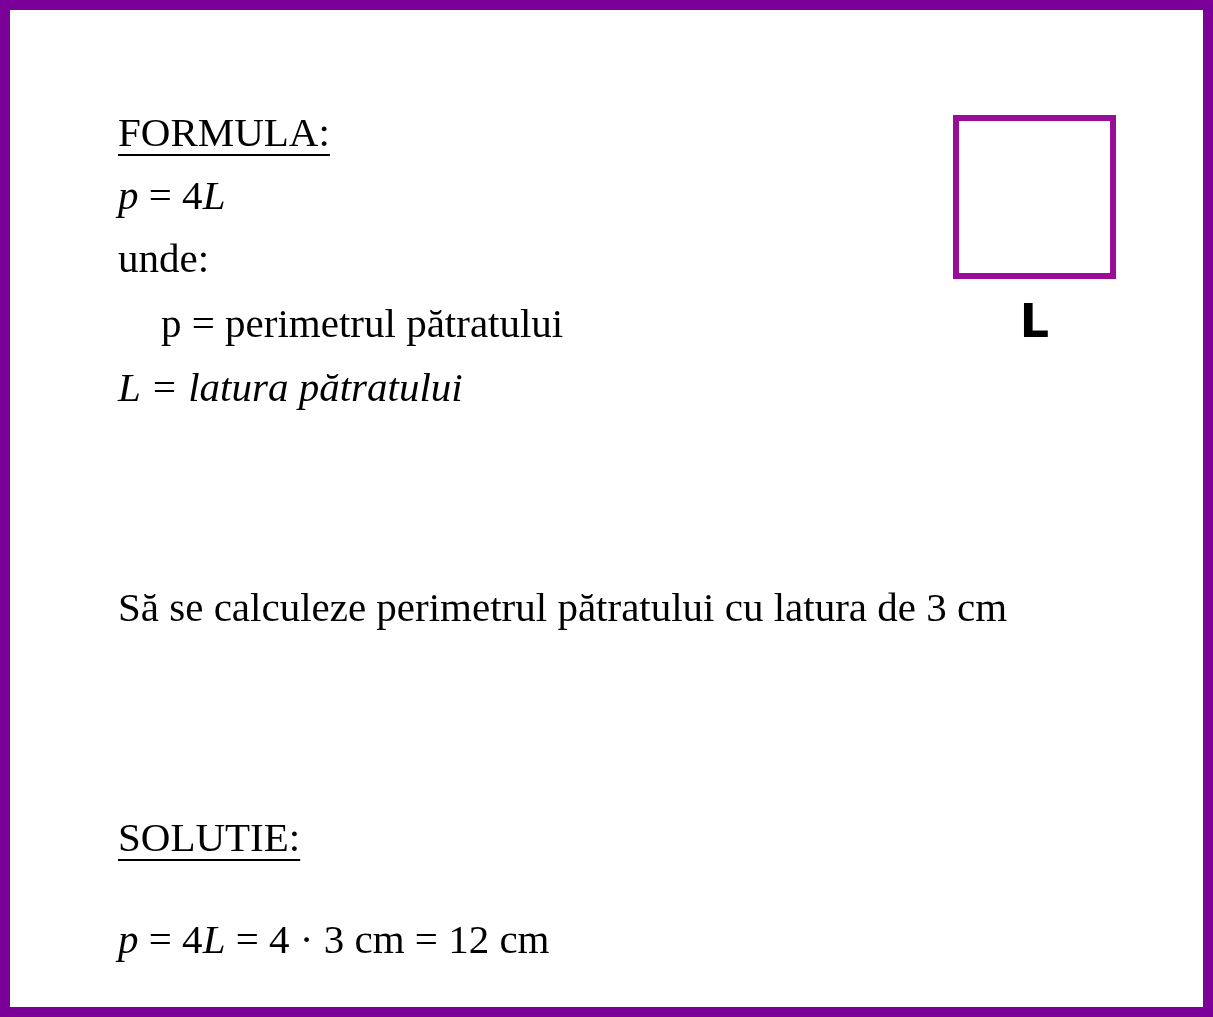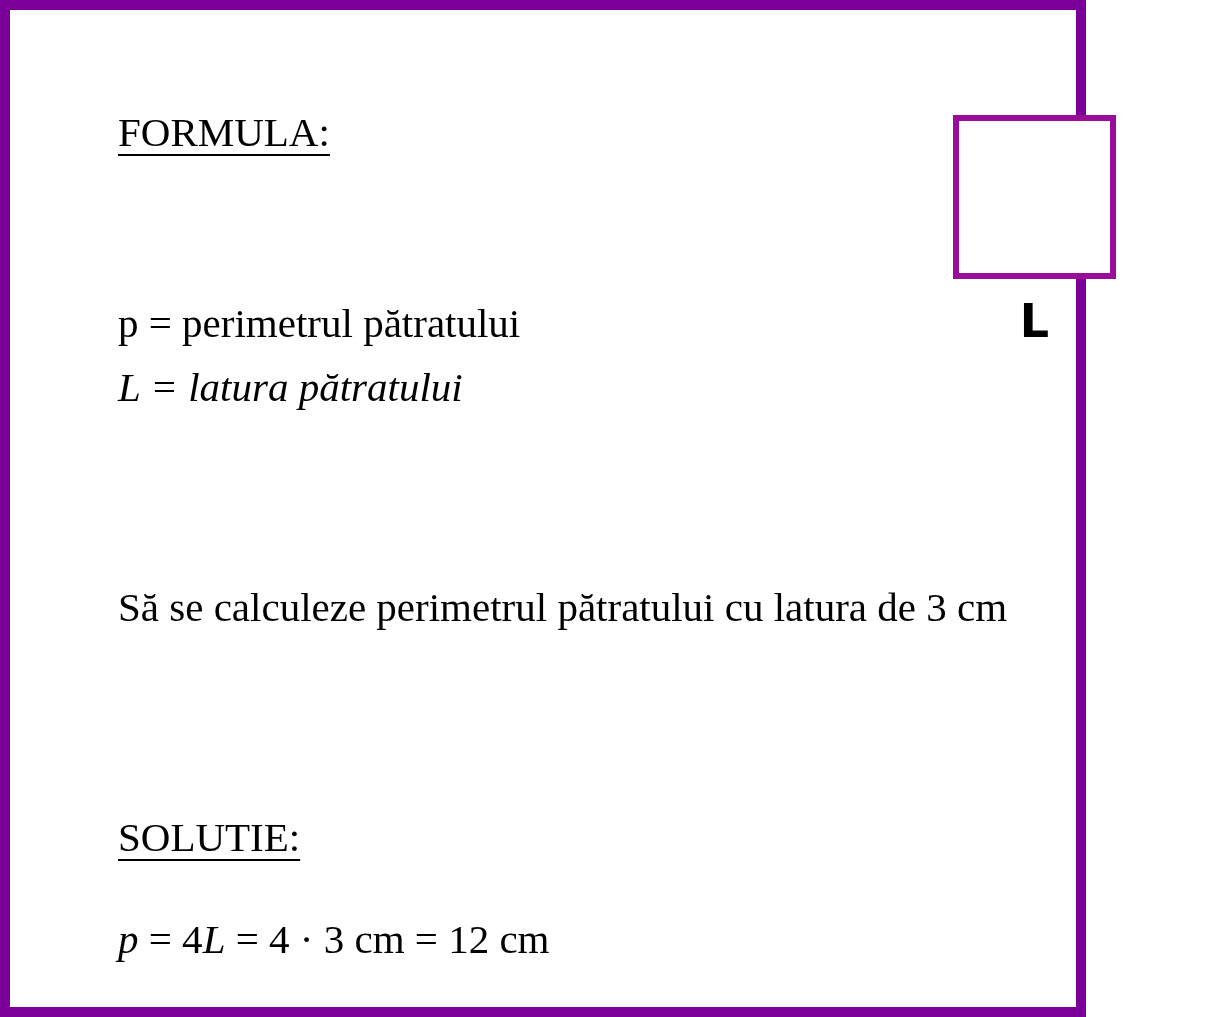--- a/index.html
+++ b/index.html
@@ -14,21 +14,21 @@
     width: 1213px;
     height: 1017px;
     font-family: "Liberation Serif", "DejaVu Serif", serif;
     color: var(--text);
     position: relative;
     overflow: hidden;
   }
   .page {
     position: absolute;
     inset: 0;
-    width: 1086px;
+    width: 1213px;
     height: 1017px;
     background: var(--background);
     border: 10px solid var(--page-border);
   }
   .line {
     position: absolute;
     left: 108px;
     font-size: 41px;
     line-height: 60px;
     white-space: pre;
@@ -59,35 +59,37 @@
     font-family: "DejaVu Sans", "Liberation Sans", sans-serif;
     font-weight: bold;
     font-size: 46px;
     line-height: 50px;
     color: var(--text);
   }
   
   .formula-heading   { top: 92px; }
   .formula-equation  { top: 155px; }
   .where-label       { top: 218px; }
-  .def-p             { top: 283px; }
+  .def-p             { top: 283px; margin-left: 43px; }
   .def-l             { top: 347px; font-style: italic; }
   .example-heading   { top: 543px; }
   .example-problem   { top: 567px; }
   .solution-heading  { top: 797px; text-align: right; }
   .solution-equation { top: 866px; margin-top: 33px; }
 </style>
 </head>
 <body>
 
 <div class="page">
 
   <h2 class="line heading formula-heading">FORMULA:</h2>
 
+  <p class="line formula-equation"><span class="var">p</span><span> = 4</span><span class="var">L</span></p>
 
+  <p class="line where-label">unde:</p>
 
   <p class="line def-p">p = perimetrul pătratului</p>
 
   <p class="line def-l">L = latura pătratului</p>
 
   <div class="square-figure"></div>
 
   <div class="square-label">L</div>
 
 

